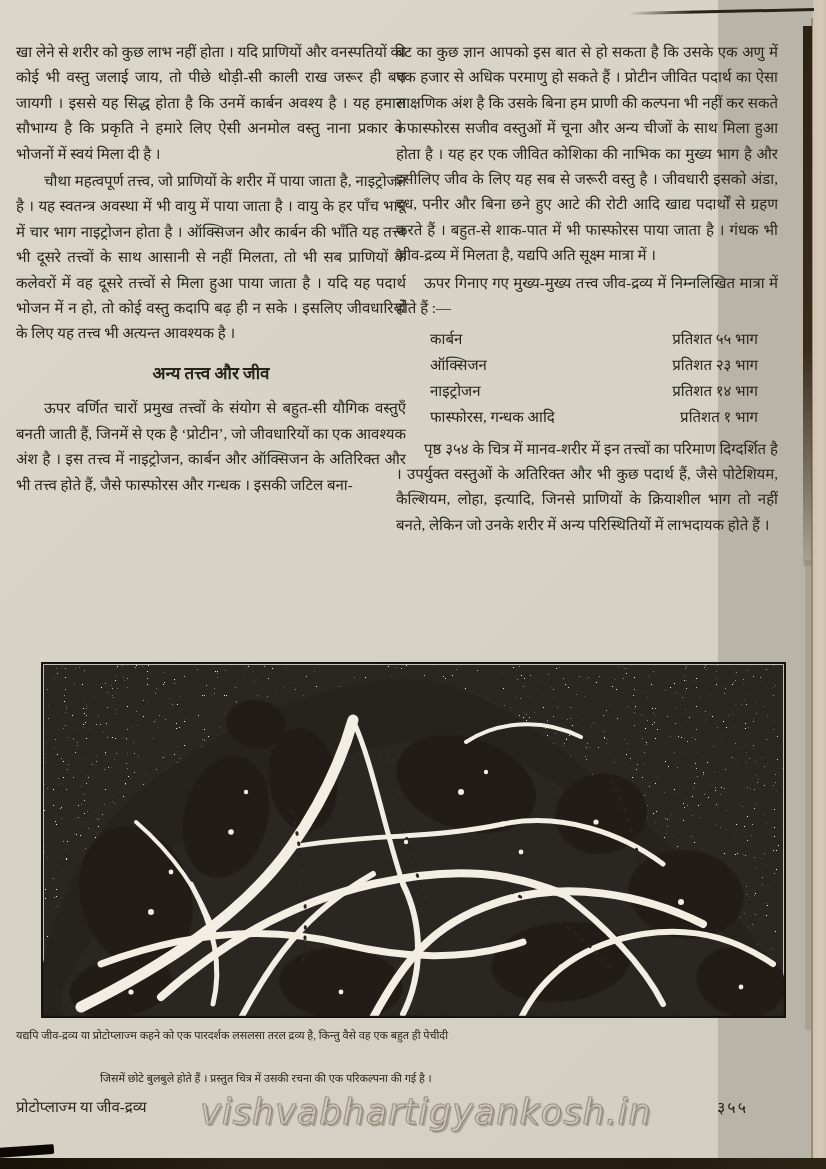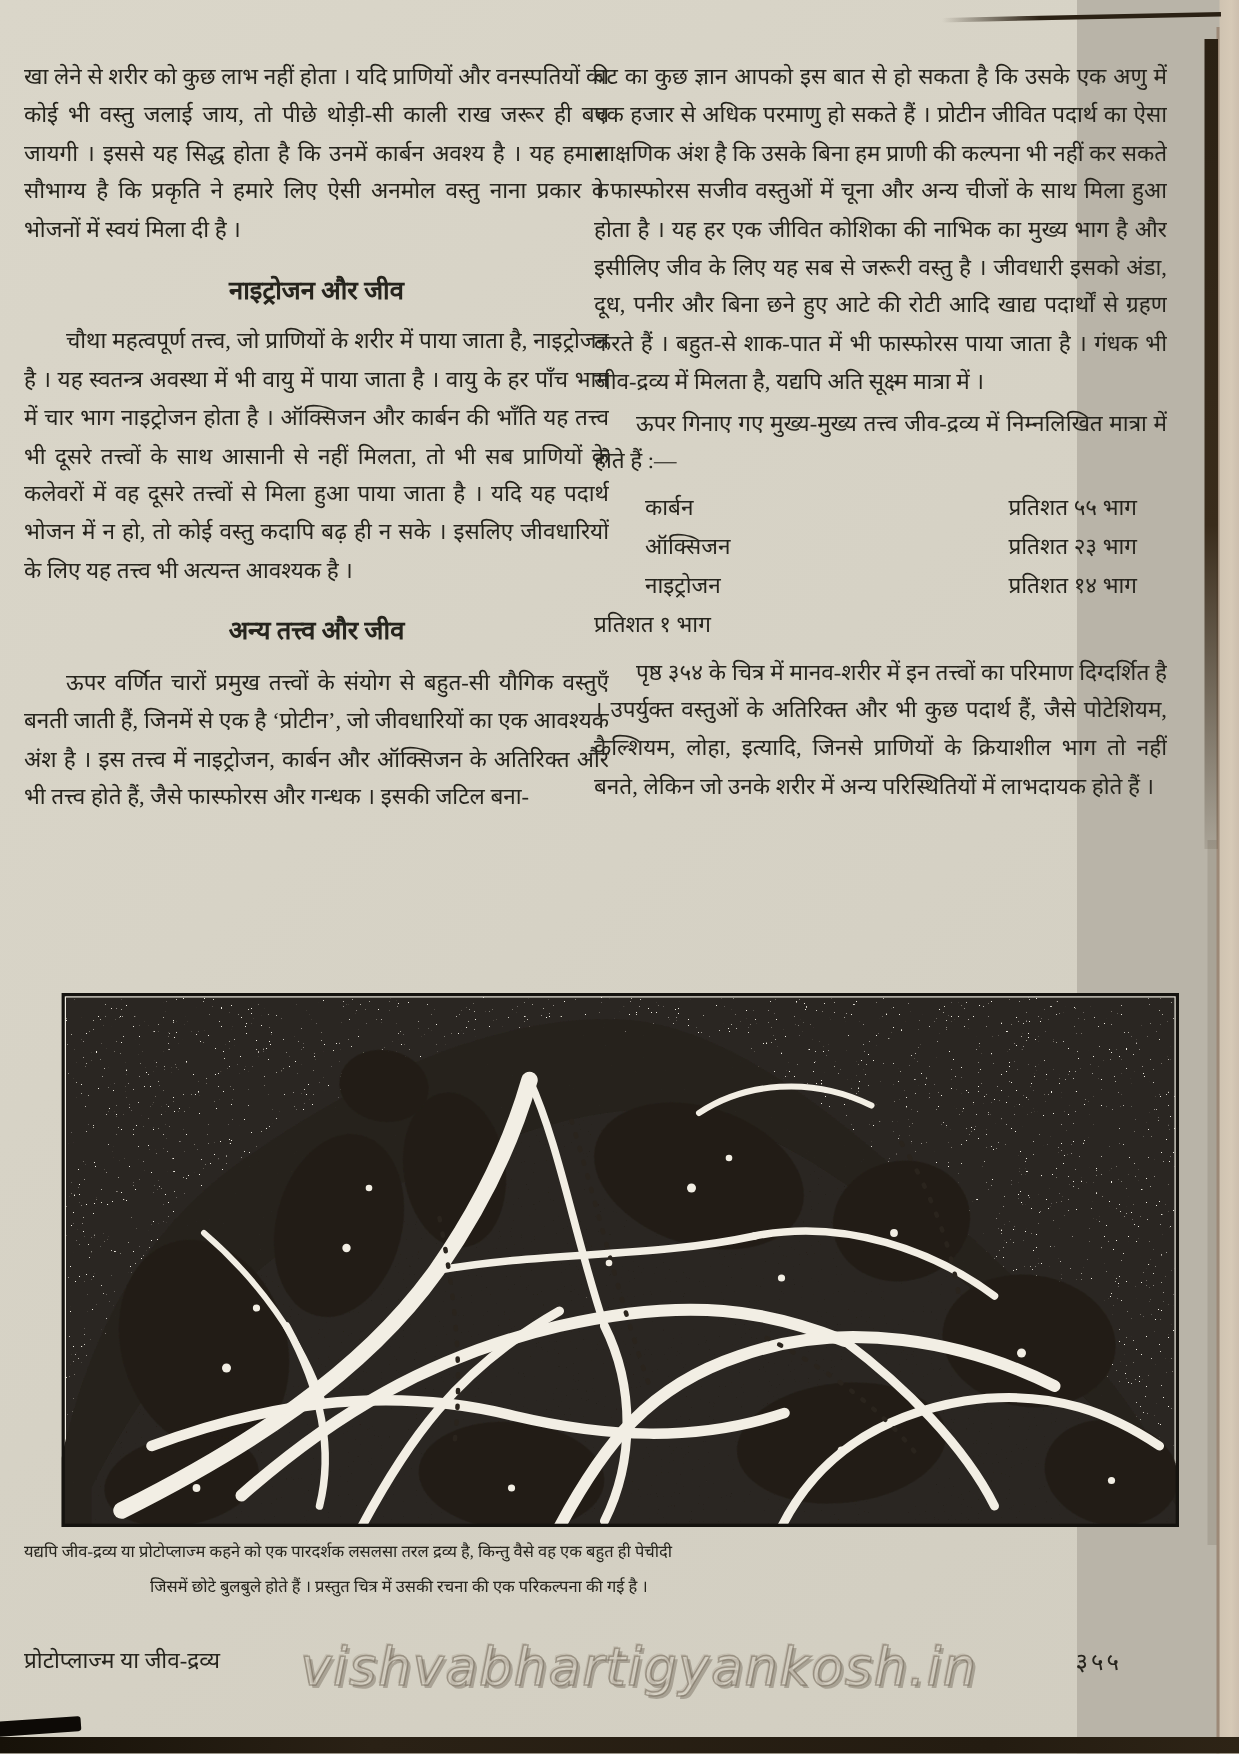--- a/index.html
+++ b/index.html
@@ -21,21 +21,21 @@
   .comp-table{margin:6px 0 6px 0;}
   .comp-row{display:flex;justify-content:space-between;line-height:25.8px;}
   .comp-el{padding-left:34px;}
   .comp-amt{padding-right:20px;white-space:nowrap;}
   
   .figure-box{position:absolute;left:41px;top:662px;width:745px;height:356px;}
   .figure-box svg{display:block;}
   
   .caption{position:absolute;left:16px;top:1024px;width:794px;font-size:11px;line-height:22.5px;}
   .caption .cap-line{white-space:nowrap;overflow:hidden;}
-  .caption .cap-line3{padding-left:84px;}
+  .caption .cap-line3{padding-left:84px;margin-top:20px;}
   
   .footer{position:absolute;left:16px;top:1092px;width:794px;height:50px;}
   .footer-title{position:absolute;left:0;top:4px;font-size:15px;font-weight:normal;}
   .page-number{position:absolute;right:62px;top:4px;font-size:16px;letter-spacing:2px;}
   .watermark{
     position:absolute;left:180px;top:0px;width:460px;text-align:center;
     font-family:"DejaVu Sans",sans-serif;font-style:italic;font-size:35px;letter-spacing:1px;
     color:rgba(218,214,201,0.55);
     -webkit-text-stroke:1px rgba(95,84,68,0.45);
     text-shadow:2px 2px 0 rgba(90,78,62,0.35), -1px -1px 0 rgba(120,108,90,0.18);
@@ -56,21 +56,20 @@
   .edge-wedge-bl{position:absolute;left:-4px;top:1146px;width:58px;height:10px;background:#0d0a06;
     transform:rotate(-4deg);border-radius:2px;}
 </style>
 </head>
 <body>
 
 <div class="page">
 
   <div class="col col-left">
     <p class="para">खा लेने से शरीर को कुछ लाभ नहीं होता । यदि प्राणियों और वनस्पतियों की कोई भी वस्तु जलाई जाय, तो पीछे थोड़ी-सी काली राख जरूर ही बच जायगी । इससे यह सिद्ध होता है कि उनमें कार्बन अवश्य है । यह हमारा सौभाग्य है कि प्रकृति ने हमारे लिए ऐसी अनमोल वस्तु नाना प्रकार के भोजनों में स्वयं मिला दी है ।</p>
-    <div class="heading">नाइट्रोजन और जीव</div>
     <p class="para indent">चौथा महत्वपूर्ण तत्त्व, जो प्राणियों के शरीर में पाया जाता है, नाइट्रोजन है । यह स्वतन्त्र अवस्था में भी वायु में पाया जाता है । वायु के हर पाँच भाग में चार भाग नाइट्रोजन होता है । ऑक्सिजन और कार्बन की भाँति यह तत्त्व भी दूसरे तत्त्वों के साथ आसानी से नहीं मिलता, तो भी सब प्राणियों के कलेवरों में वह दूसरे तत्त्वों से मिला हुआ पाया जाता है । यदि यह पदार्थ भोजन में न हो, तो कोई वस्तु कदापि बढ़ ही न सके । इसलिए जीवधारियों के लिए यह तत्त्व भी अत्यन्त आवश्यक है ।</p>
     <div class="heading">अन्य तत्त्व और जीव</div>
     <p class="para indent">ऊपर वर्णित चारों प्रमुख तत्त्वों के संयोग से बहुत-सी यौगिक वस्तुएँ बनती जाती हैं, जिनमें से एक है ‘प्रोटीन’, जो जीवधारियों का एक आवश्यक अंश है । इस तत्त्व में नाइट्रोजन, कार्बन और ऑक्सिजन के अतिरिक्त और भी तत्त्व होते हैं, जैसे फास्फोरस और गन्धक । इसकी जटिल बना-</p>
   </div>
 
   <div class="col col-right">
     <p class="para">वट का कुछ ज्ञान आपको इस बात से हो सकता है कि उसके एक अणु में एक हजार से अधिक परमाणु हो सकते हैं । प्रोटीन जीवित पदार्थ का ऐसा लाक्षणिक अंश है कि उसके बिना हम प्राणी की कल्पना भी नहीं कर सकते । फास्फोरस सजीव वस्तुओं में चूना और अन्य चीजों के साथ मिला हुआ होता है । यह हर एक जीवित कोशिका की नाभिक का मुख्य भाग है और इसीलिए जीव के लिए यह सब से जरूरी वस्तु है । जीवधारी इसको अंडा, दूध, पनीर और बिना छने हुए आटे की रोटी आदि खाद्य पदार्थों से ग्रहण करते हैं । बहुत-से शाक-पात में भी फास्फोरस पाया जाता है । गंधक भी जीव-द्रव्य में मिलता है, यद्यपि अति सूक्ष्म मात्रा में ।</p>
     <p class="para indent">ऊपर गिनाए गए मुख्य-मुख्य तत्त्व जीव-द्रव्य में निम्नलिखित मात्रा में होते हैं :—</p>
 
     <div class="comp-table">
@@ -80,20 +79,21 @@
       </div>
       <div class="comp-row">
         <span class="comp-el">ऑक्सिजन</span>
         <span class="comp-amt">प्रतिशत २३ भाग</span>
       </div>
       <div class="comp-row">
         <span class="comp-el">नाइट्रोजन</span>
         <span class="comp-amt">प्रतिशत १४ भाग</span>
       </div>
       <div class="comp-row">
+        <span class="comp-el">फास्फोरस, गन्धक आदि</span>
         <span class="comp-amt">प्रतिशत १ भाग</span>
       </div>
     </div>
 
     <p class="para indent">पृष्ठ ३५४ के चित्र में मानव-शरीर में इन तत्त्वों का परिमाण दिग्दर्शित है । उपर्युक्त वस्तुओं के अतिरिक्त और भी कुछ पदार्थ हैं, जैसे पोटेशियम, कैल्शियम, लोहा, इत्यादि, जिनसे प्राणियों के क्रियाशील भाग तो नहीं बनते, लेकिन जो उनके शरीर में अन्य परिस्थितियों में लाभदायक होते हैं ।</p>
   </div>
 
   <div class="figure-box">
     <svg width="745" height="356" viewBox="0 0 745 356" xmlns="http://www.w3.org/2000/svg">
       <defs>

